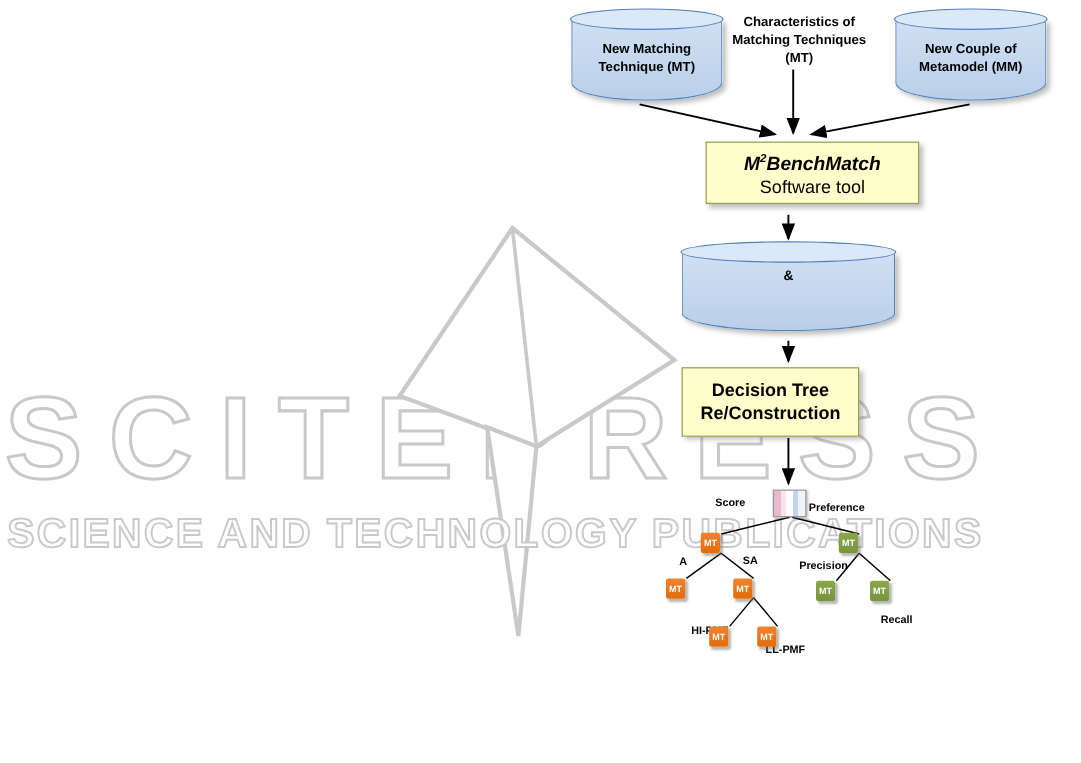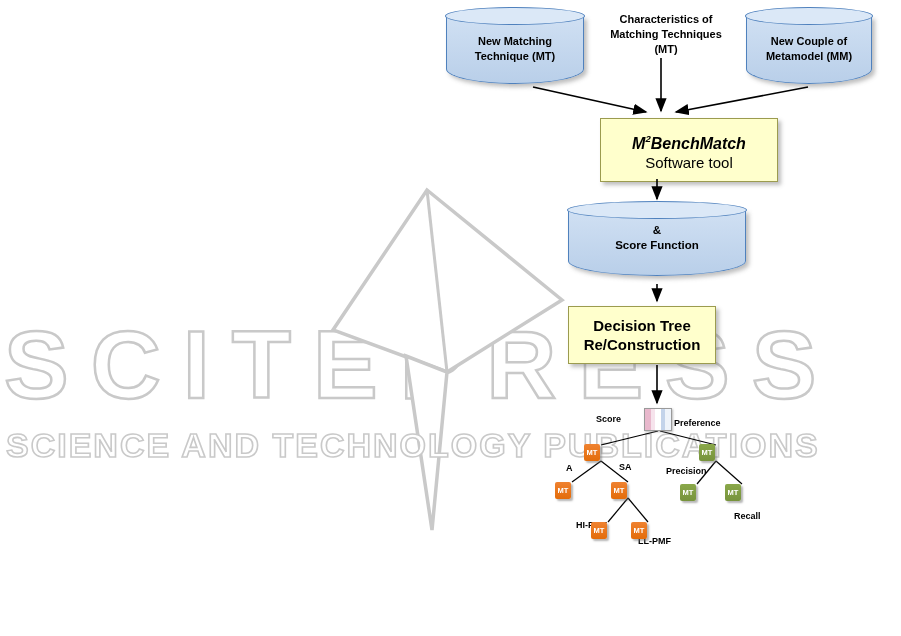--- a/index.html
+++ b/index.html
@@ -90,49 +90,48 @@
   <div class="wm-brand">SCITEPRESS</div>
 
   <svg class="wm-plane" width="901" height="636">
     <polygon points="427,190 562,300 447,372 333,330" style="fill:#ffffff;stroke:var(--watermark);stroke-width:3.5"></polygon>
     <polygon points="406,356 447,372 432,530" style="fill:#ffffff;stroke:var(--watermark);stroke-width:3.5"></polygon>
     <line x1="427" y1="190" x2="447" y2="372" style="stroke:var(--watermark);stroke-width:3"></line>
   </svg>
 
   <div class="wm-tagline">SCIENCE AND TECHNOLOGY PUBLICATIONS</div>
 
-  <div class="cylinder" style="left:446px;top:16px;width:138px;height:68px;">
+  <div class="cylinder" style="left:476px;top:16px;width:126px;height:68px;">
     <div class="cyl-text" style="padding-top:18px;font-size:11px;line-height:15px;">
       <div>New Matching</div>
       <div>Technique (MT)</div>
     </div>
   </div>
 
   <div class="free-label" style="left:600px;top:12px;width:132px;font-size:11px;line-height:15px;">
     <div>Characteristics of</div>
     <div>Matching Techniques</div>
     <div>(MT)</div>
   </div>
 
   <div class="cylinder" style="left:746px;top:16px;width:126px;height:68px;">
     <div class="cyl-text" style="padding-top:18px;font-size:11px;line-height:15px;">
       <div>New Couple of</div>
       <div>Metamodel (MM)</div>
     </div>
   </div>
 
-  <div class="ybox" style="left:600px;top:118px;width:178px;height:64px;">
+  <div class="ybox" style="left:588px;top:118px;width:178px;height:52px;">
     <div class="tool-title"><span>M</span><sup class="mm">2</sup><span>BenchMatch</span></div>
     <div class="tool-sub">Software tool</div>
   </div>
 
   <div class="cylinder" style="left:568px;top:210px;width:178px;height:66px;">
     <div class="cyl-text" style="padding-top:13px;font-size:11.5px;line-height:15px;">
       <div>&amp;</div>
-      <div>Score Function</div>
     </div>
   </div>
 
   <div class="ybox" style="left:568px;top:306px;width:148px;height:58px;">
     <div class="decision-line">Decision Tree</div>
     <div class="decision-line">Re/Construction</div>
   </div>
 
   <svg class="arrows" width="901" height="636">
     <defs>

